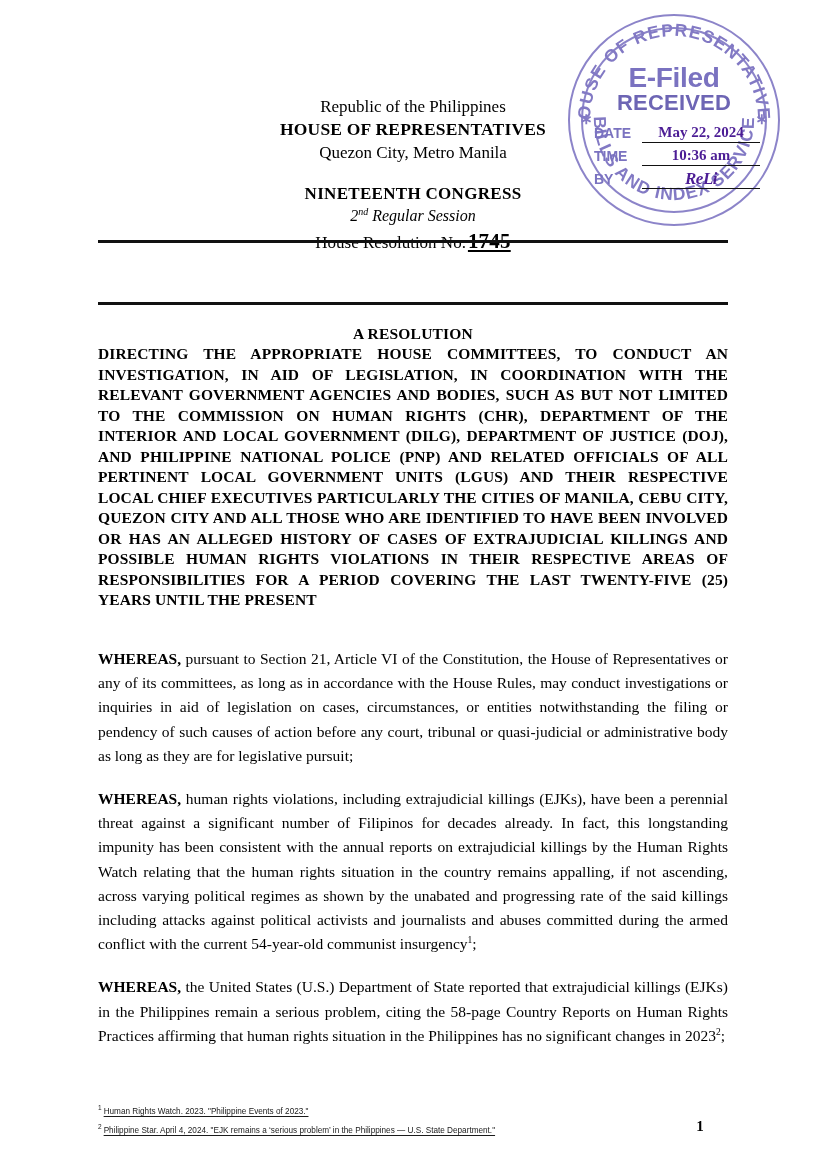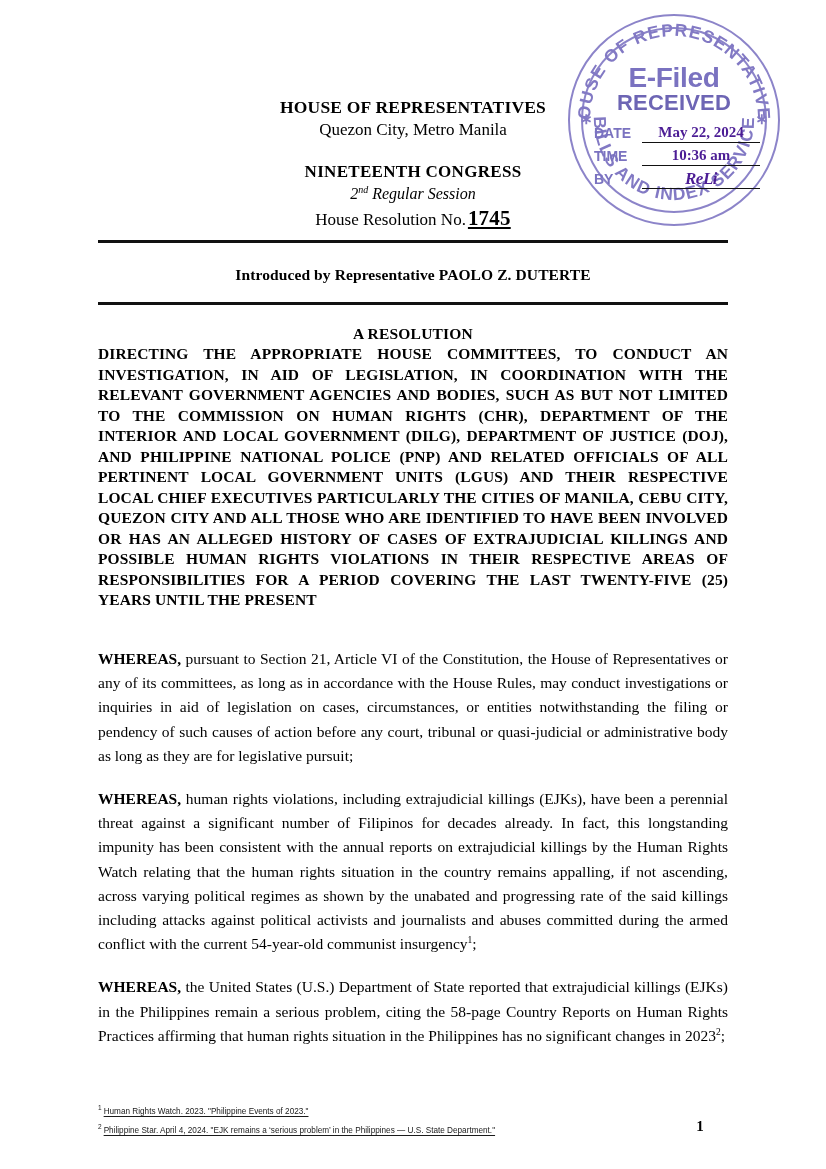--- a/index.html
+++ b/index.html
@@ -318,29 +318,29 @@
         <span class="val">10:36 am</span>
       </div>
       <div class="stamp-row">
         <span class="lbl">BY</span>
         <span class="val sig">ReLi</span>
       </div>
     </div>
   </div>
 
   <div class="doc-header">
+    <div class="hdr-line1">Republic of the Philippines</div>
     <div class="hdr-line2">HOUSE OF REPRESENTATIVES</div>
     <div class="hdr-line3">Quezon City, Metro Manila</div>
     <div class="hdr-congress">NINETEENTH CONGRESS</div>
     <div class="hdr-session"><span>2</span><sup>nd</sup><span> Regular Session</span></div>
     <div class="hdr-resno"><span>House Resolution No.</span><span class="num">1745</span></div>
   </div>
 
   <div class="rule rule-top"></div>
-  <div class="introduced">Introduced by Representative PAOLO Z. DUTERTE</div>
   <div class="rule rule-bottom"></div>
 
   <div class="res-label">A RESOLUTION</div>
   <div class="res-title">DIRECTING THE APPROPRIATE HOUSE COMMITTEES, TO CONDUCT AN INVESTIGATION, IN AID OF LEGISLATION, IN COORDINATION WITH THE RELEVANT GOVERNMENT AGENCIES AND BODIES, SUCH AS BUT NOT LIMITED TO THE COMMISSION ON HUMAN RIGHTS (CHR), DEPARTMENT OF THE INTERIOR AND LOCAL GOVERNMENT (DILG), DEPARTMENT OF JUSTICE (DOJ), AND PHILIPPINE NATIONAL POLICE (PNP) AND RELATED OFFICIALS OF ALL PERTINENT LOCAL GOVERNMENT UNITS (LGUS) AND THEIR RESPECTIVE LOCAL CHIEF EXECUTIVES PARTICULARLY THE CITIES OF MANILA, CEBU CITY, QUEZON CITY AND ALL THOSE WHO ARE IDENTIFIED TO HAVE BEEN INVOLVED OR HAS AN ALLEGED HISTORY OF CASES OF EXTRAJUDICIAL KILLINGS AND POSSIBLE HUMAN RIGHTS VIOLATIONS IN THEIR RESPECTIVE AREAS OF RESPONSIBILITIES FOR A PERIOD COVERING THE LAST TWENTY-FIVE (25) YEARS UNTIL THE PRESENT</div>
 
   <div class="body-area">
     <p class="para" id="para0"><span class="lead">WHEREAS,</span><span> pursuant to Section 21, Article VI of the Constitution, the House of Representatives or any of its committees, as long as in accordance with the House Rules, may conduct investigations or inquiries in aid of legislation on cases, circumstances, or entities notwithstanding the filing or pendency of such causes of action before any court, tribunal or quasi-judicial or administrative body as long as they are for legislative pursuit;</span></p>
     <p class="para" id="para1"><span class="lead">WHEREAS,</span><span> human rights violations, including extrajudicial killings (EJKs), have been a perennial threat against a significant number of Filipinos for decades already. In fact, this longstanding impunity has been consistent with the annual reports on extrajudicial killings by the Human Rights Watch relating that the human rights situation in the country remains appalling, if not ascending, across varying political regimes as shown by the unabated and progressing rate of the said killings including attacks against political activists and journalists and abuses committed during the armed conflict with the current 54-year-old communist insurgency</span><sup>1</sup><span>;</span></p>
     <p class="para" id="para2"><span class="lead">WHEREAS,</span><span> the United States (U.S.) Department of State reported that extrajudicial killings (EJKs) in the Philippines remain a serious problem, citing the 58-page Country Reports on Human Rights Practices affirming that human rights situation in the Philippines has no significant changes in 2023</span><sup>2</sup><span>;</span></p>
   </div>

